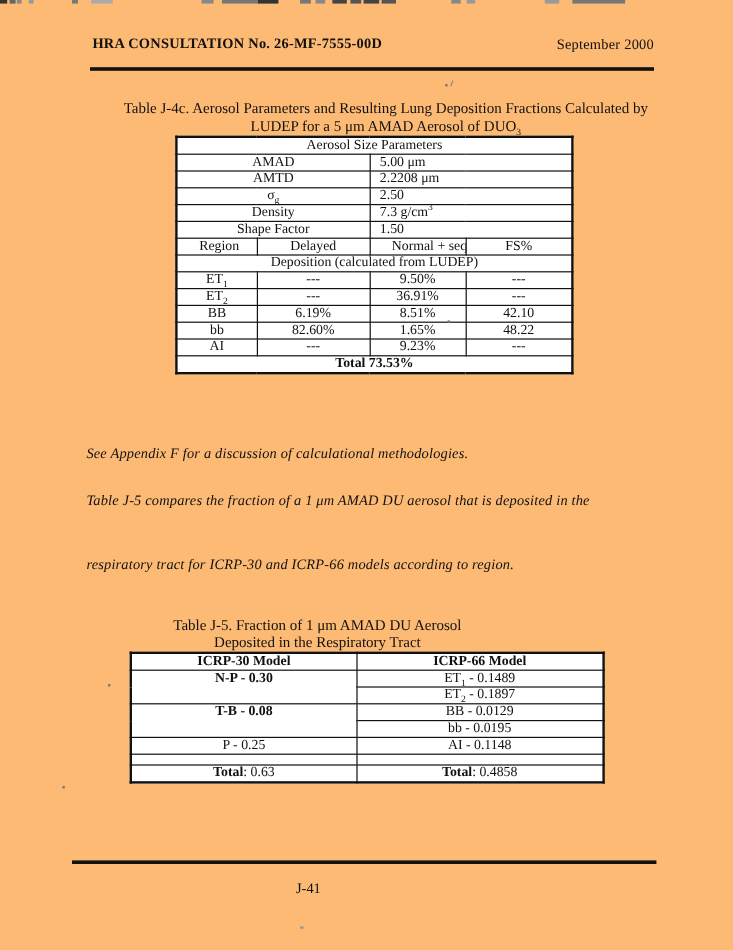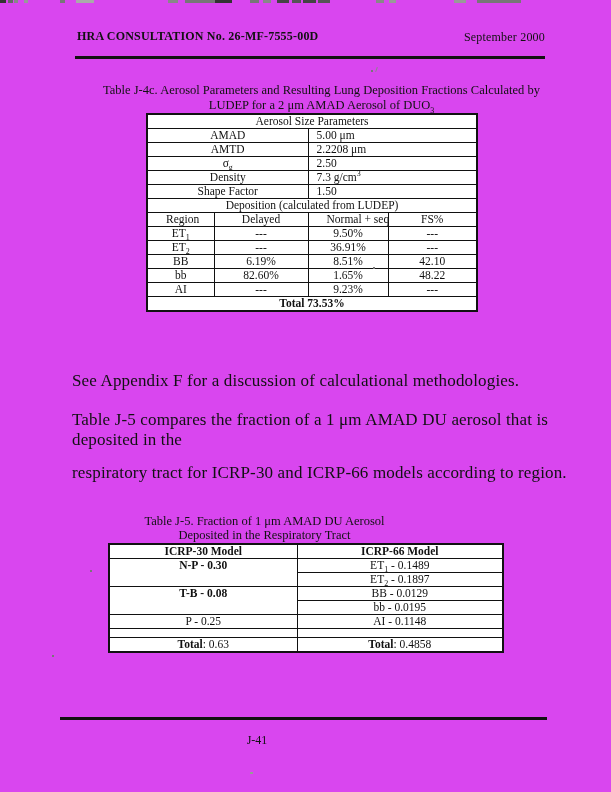--- a/index.html
+++ b/index.html
@@ -1,18 +1,18 @@
 <!DOCTYPE html>
 <html><head>
 <meta charset="utf-8">
 <style>
   * { margin:0; padding:0; box-sizing:border-box; }
   html,body { background:#ffffff; }
   .page {
-    position:relative; width:611px; height:792px; background:#d946ef;
+    position:relative; width:611px; height:792px; background:#fdba74;
     font-family:"Liberation Serif", serif; color:#111; overflow:hidden;
   }
   
   .noise { position:absolute; top:0; height:3px; }
   .speck { position:absolute; background:#777; }
 
   .hdr-left  { position:absolute; left:77px; top:29px; font-size:12px; font-weight:bold; letter-spacing:.2px; }
   .hdr-right { position:absolute; right:66px; top:30px; font-size:12px; font-weight:normal; letter-spacing:.2px; }
   .hdr-rule  { position:absolute; left:75px; top:56px; width:470px; height:3px; background:#111; }
 
@@ -28,21 +28,21 @@
 
   .t5 { left:108px; top:543px; width:394px; border:2px solid #111; }
   .t5 tr { height:14px; }
   .t5 tr.short { height:9px; }
   .t5 td.vt { vertical-align:top;font-weight:bold; }
 
   .b { font-weight:bold; }
   sub { font-size:8px; line-height:0; }
   sup { font-size:8px; line-height:0; }
 
-  .para { position:absolute; left:72px; font-size:17px; letter-spacing:.15px; }
+  .para { position:absolute; left:72px; font-size:12px; letter-spacing:.15px;font-style:italic; }
 
   .ftr-rule { position:absolute; left:60px; top:717px; width:487px; height:3px; background:#111; }
   .page-num { position:absolute; left:0; top:733px; width:514px; text-align:center; font-size:12px; }
 
   .mark-slash { position:absolute; left:376px; top:67px; width:1px; height:5px; background:#888; transform:rotate(20deg); }
   .mark-dot1 { left:371px; top:70px; width:2px; height:2px; }
   .mark-dot2 { left:373px; top:267px; width:2px; height:2px; }
   .mark-dot3 { left:90px;  top:570px; width:2px; height:2px; }
   .mark-dot4 { left:52px;  top:655px; width:2px; height:2px; }
   .mark-dot5 { left:250px; top:772px; width:3px; height:2px; background:#999; }
@@ -76,21 +76,21 @@
 
   <div class="hdr-left">HRA CONSULTATION No. 26-MF-7555-00D</div>
   <div class="hdr-right">September 2000</div>
   <div class="hdr-rule"></div>
 
   <div class="mark-slash"></div>
   <div class="speck mark-dot1"></div>
 
   <div class="t1-title">
     <div>Table J-4c. Aerosol Parameters and Resulting Lung Deposition Fractions Calculated by</div>
-    <div><span>LUDEP for a 2 μm AMAD Aerosol of DUO</span><sub>3</sub></div>
+    <div><span>LUDEP for a 5 μm AMAD Aerosol of DUO</span><sub>3</sub></div>
   </div>
 
   <table class="t1">
     <colgroup>
         <col style="width:67px">
         <col style="width:94px">
         <col style="width:80px">
         <col style="width:89px">
       </colgroup>
     <tbody>
@@ -111,28 +111,28 @@
     </tr>
     <tr>
       <td colspan="2"><span>Density</span><sub></sub></td>
       <td colspan="2" class="val"><span>7.3 g/cm</span><sup>3</sup></td>
     </tr>
     <tr>
       <td colspan="2"><span>Shape Factor</span><sub></sub></td>
       <td colspan="2" class="val"><span>1.50</span><sup></sup></td>
     </tr>
     <tr>
-          <td colspan="4">Deposition (calculated from LUDEP)</td>
-        </tr>
-    <tr>
       <td>Region</td>
       <td>Delayed</td>
       <td>Normal + seq</td>
       <td>FS%</td>
     </tr>
+    <tr>
+          <td colspan="4">Deposition (calculated from LUDEP)</td>
+        </tr>
     <tr>
       <td><span>ET</span><sub>1</sub></td>
       <td>---</td>
       <td>9.50%</td>
       <td>---</td>
     </tr>
     <tr>
       <td><span>ET</span><sub>2</sub></td>
       <td>---</td>
       <td>36.91%</td>

